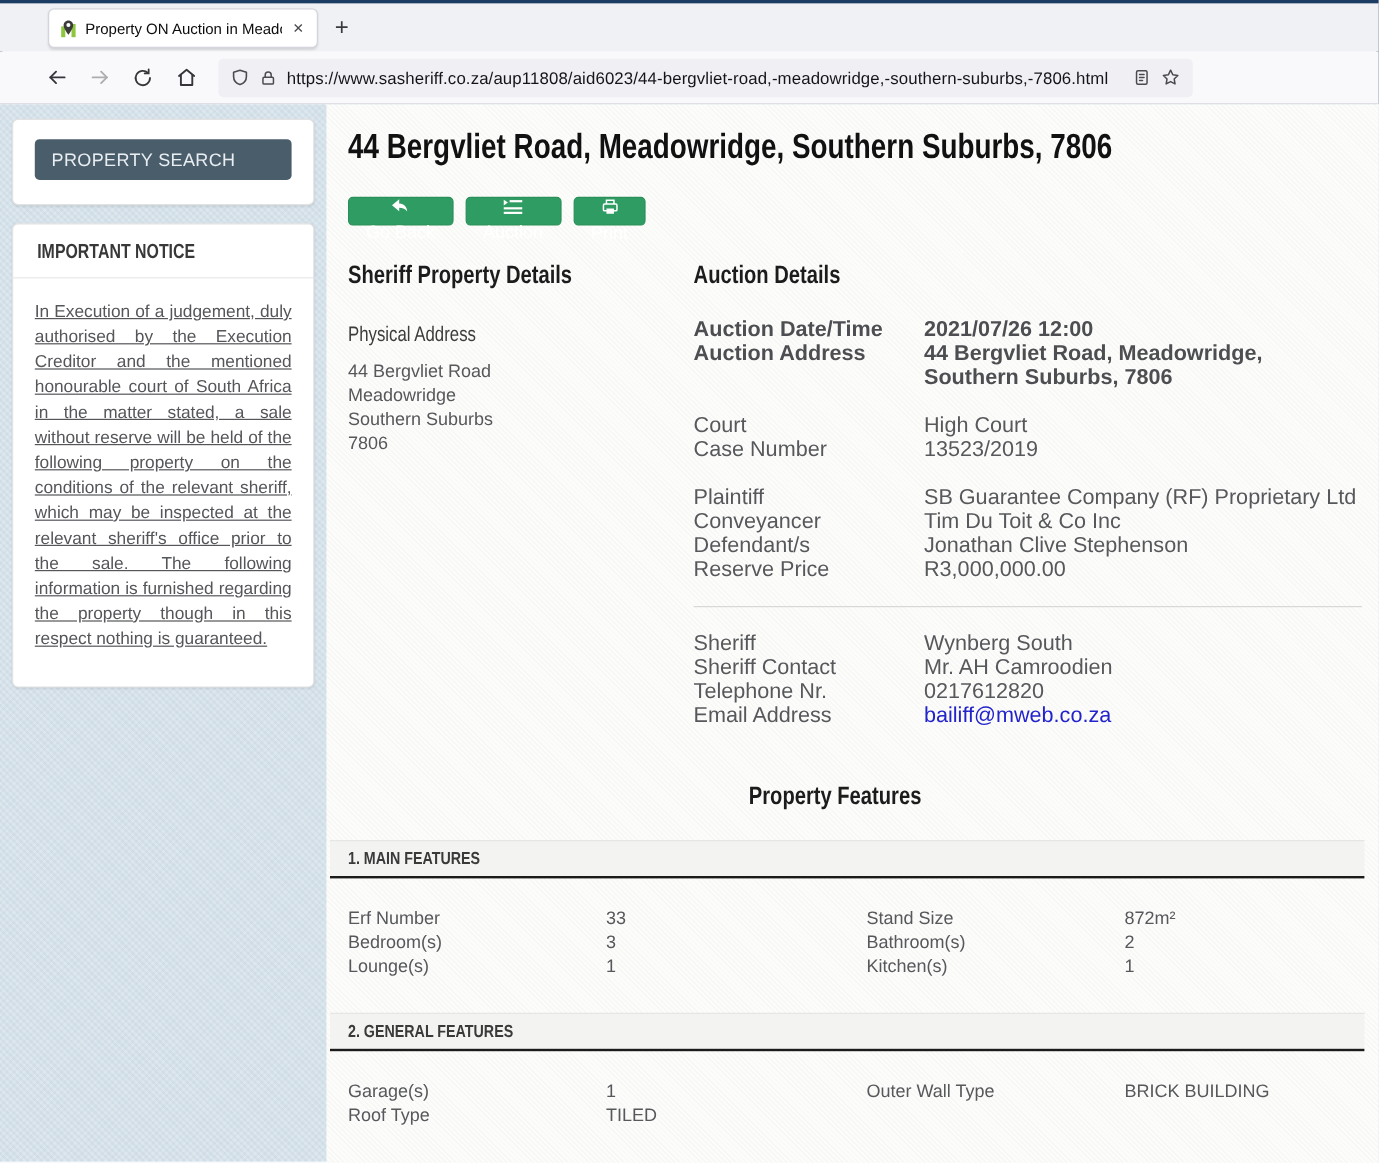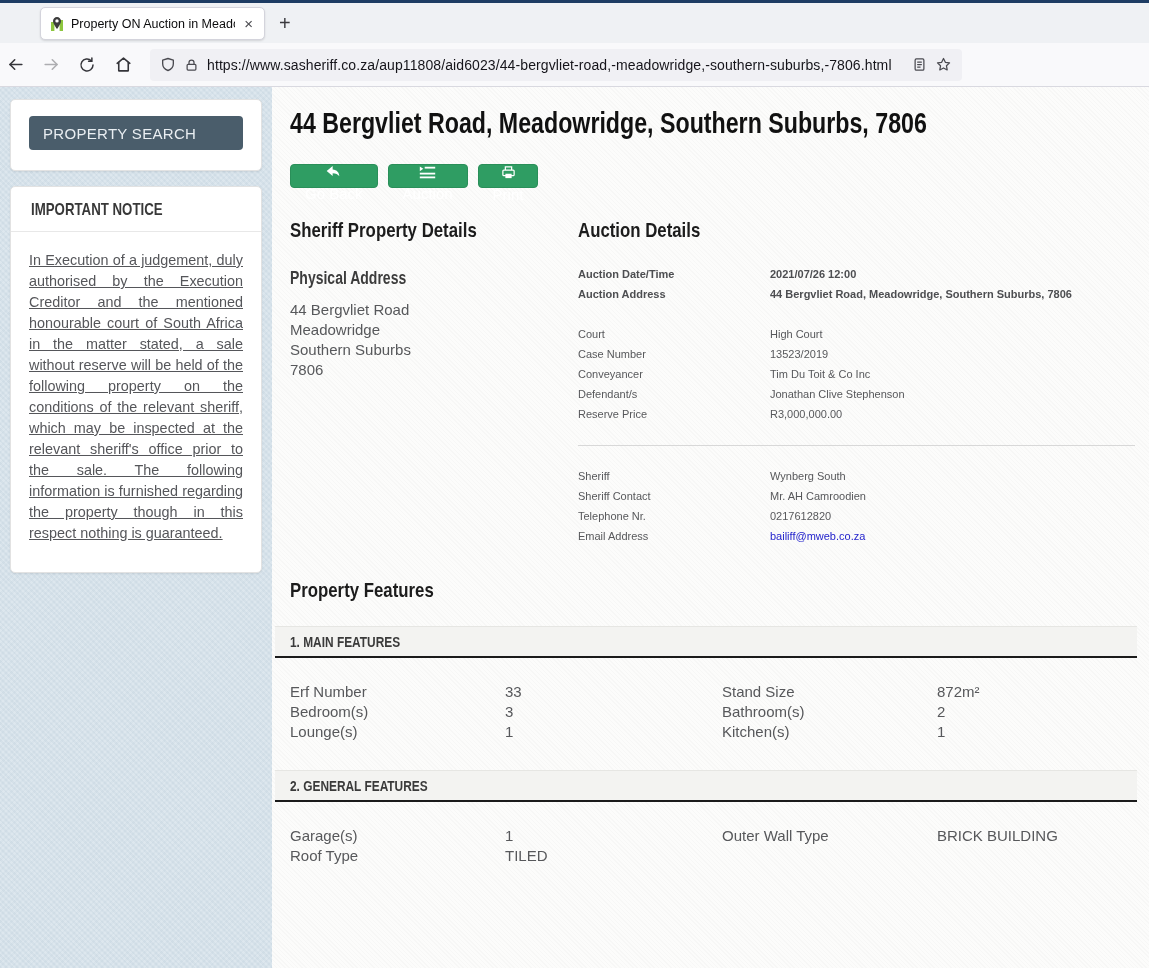--- a/index.html
+++ b/index.html
@@ -11,21 +11,21 @@
   
   .chrome { box-shadow: inset 2px 0 0 #1d3c63, inset -2px 0 0 #1d3c63; }
   .tabstrip { height:40px; background:#eff1f4; display:flex; align-items:flex-end; padding-left:40px; }
   .tab { width:225px; height:33px; margin-bottom:3px; background:#ffffff; border:1px solid #d4d4dc;
          border-radius:5px; box-shadow:0 1px 2px rgba(0,0,0,.12); display:flex; align-items:center;
          padding:0 8px; gap:6px; }
   .tab-title { flex:1; font-size:12.5px; color:#0c0c0d; white-space:nowrap; overflow:hidden; }
   .tab-close { font-size:15px; color:#4a4a4f; line-height:1; padding:1px 3px; cursor:default; }
   .newtab { font-size:20px; color:#3a3a3e; margin:0 0 8px 14px; }
 
-  .toolbar { height:44px; background:#f9f9fb; border-bottom:1px solid #d9d9e0; display:flex; align-items:center; padding-left:0; }
+  .toolbar { height:44px; background:#f9f9fb; border-bottom:1px solid #d9d9e0; display:flex; align-items:center; padding-left:32px; }
   .navbtn { width:30px; height:30px; display:flex; align-items:center; justify-content:center; margin-right:6px; border-radius:4px; }
   .navbtn svg { display:block; }
   .disabled { opacity:.38; }
   .urlbar { width:812px; height:32px; background:#f0f0f4; border-radius:4px; margin-left:6px;
             display:flex; align-items:center; padding:0 10px; gap:8px; }
   .url-text { flex:1; font-size:14px; color:#15141a; white-space:nowrap; overflow:hidden; letter-spacing:.1px; }
   .url-icon { display:flex; align-items:center; }
 
   
   .page { position:relative; height:881px; background-color:#dde7ee;
@@ -52,33 +52,33 @@
   h1.page-title { font-size:29px; color:#111; margin-top:6px; font-weight:bold; }
   .btn-row { display:flex; gap:10px; margin-top:24px; }
   .gbtn { height:24px; background:#2f9d63; border:1px solid #2a8f59; border-radius:4px; color:#fff;
           font-size:15px; display:flex; align-items:center; gap:6px; padding:0 14px;
           font-family:"Liberation Sans",sans-serif;flex-direction:column; }
   .gbtn svg { display:block; }
 
   .details { display:flex; margin-top:30px; }
   .left-col { width:288px; flex-shrink:0; }
   h2.sec { font-size:21px; font-weight:bold; color:#1c1c1c; }
-  h3.sub { font-size:17.5px; font-weight:bold; color:#3c3c3c; margin-top:26px; margin-bottom:11px; }
+  h3.sub { font-size:17.5px; font-weight:normal; color:#3c3c3c; margin-top:26px; margin-bottom:11px; }
   .addr-line { font-size:15px; line-height:20px; color:#57585b; }
   .right-col { flex:1; padding-right:2px; }
   .arows { margin-top:22px; }
-  .arow { display:flex; font-size:11px; line-height:20px; color:#57585b; }
+  .arow { display:flex; font-size:18px; line-height:20px; color:#57585b; }
   .alabel { width:192px; flex-shrink:0; }
   .avalue { flex:1; }
   .brow { font-weight:bold; color:#4d4e51; }
   .gap20 { margin-top:20px; }
   .hr { border:none; border-top:1px solid #d8d8d8; margin:21px 0 20px; }
   .link { color:#2323cc; }
 
-  .features-heading { margin-top:32px; }
+  .features-heading { margin-top:46px;text-align:center; }
   .section-bar { background:#f3f3f1; border-top:1px solid #e6e6e3; border-bottom:2px solid #1b1b1b;
                  margin-left:-15px; padding:6px 0 5px 15px; }
   .section-bar .bar-text { font-size:14.5px; font-weight:bold; color:#3a3a3a;
                  display:inline-block; transform:scaleX(.82); transform-origin:0 50%; white-space:nowrap; }
   .bar1 { margin-top:24px; }
   .bar2 { margin-top:28px; }
   .feat-rows { margin-top:24px; }
   .feat-row { display:flex; font-size:15px; line-height:20px; color:#57585b; }
   .fc1 { width:215px; flex-shrink:0; }
   .fc2 { width:217px; flex-shrink:0; }
@@ -244,20 +244,24 @@
               <div class="avalue">44 Bergvliet Road, Meadowridge, Southern Suburbs, 7806</div>
             </div>
             <div class="arow gap20">
               <div class="alabel">Court</div>
               <div class="avalue">High Court</div>
             </div>
             <div class="arow">
               <div class="alabel">Case Number</div>
               <div class="avalue">13523/2019</div>
             </div>
+            <div class="arow gap20">
+              <div class="alabel">Plaintiff</div>
+              <div class="avalue">SB Guarantee Company (RF) Proprietary Ltd</div>
+            </div>
             <div class="arow">
               <div class="alabel">Conveyancer</div>
               <div class="avalue">Tim Du Toit &amp; Co Inc</div>
             </div>
             <div class="arow">
               <div class="alabel">Defendant/s</div>
               <div class="avalue">Jonathan Clive Stephenson</div>
             </div>
             <div class="arow">
               <div class="alabel"></div>

